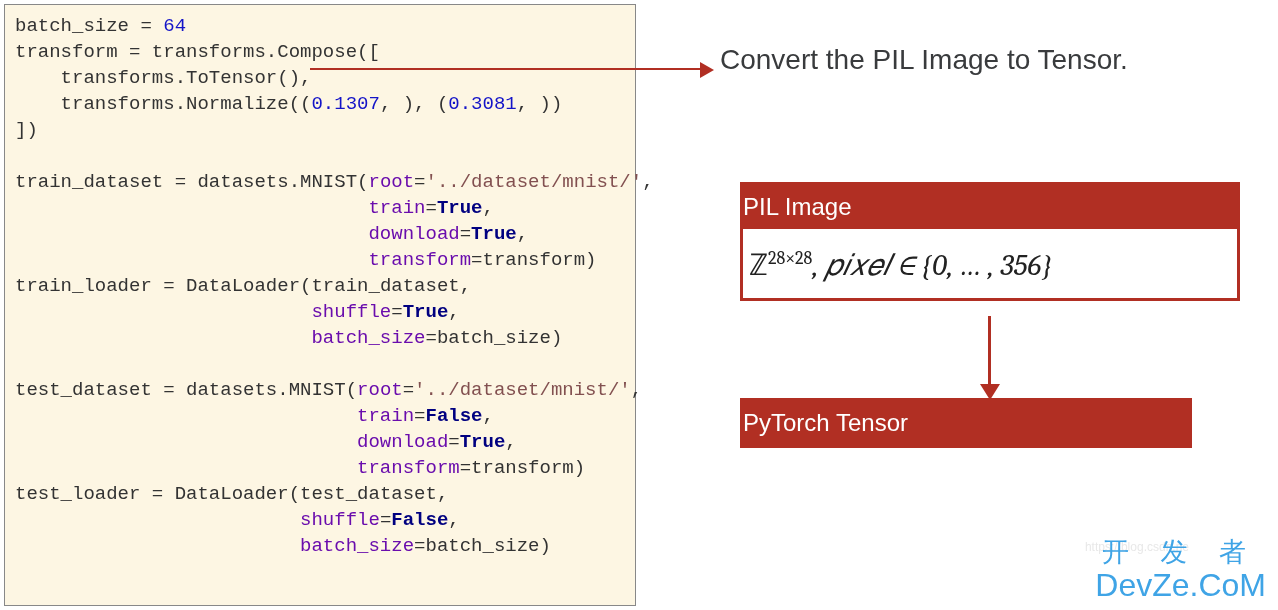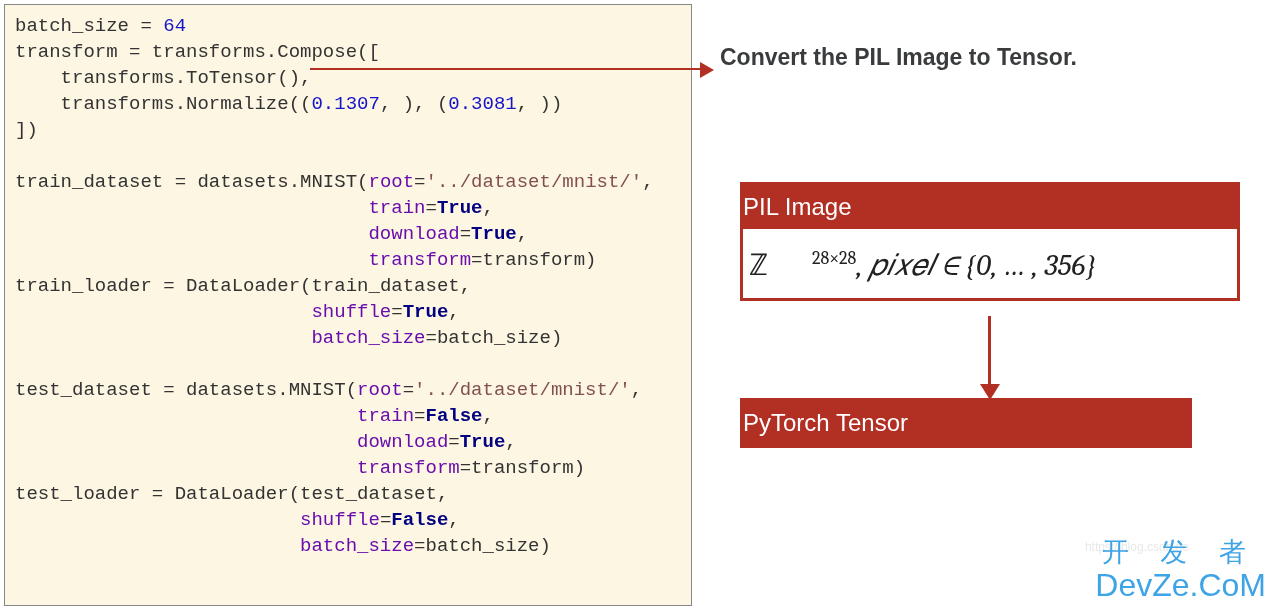--- a/index.html
+++ b/index.html
@@ -9,21 +9,21 @@
   height: 610px;
   background: #ffffff;
   font-family: "Segoe UI", "Microsoft YaHei", sans-serif;
   position: relative;
   overflow: hidden;
 }
 .code-panel {
   position: absolute;
   left: 4px;
   top: 4px;
-  width: 688px;
+  width: 632px;
   height: 602px;
   background: #fdf6e3;
   border: 1px solid #888;
   box-sizing: border-box;
   padding: 8px 10px 18px 10px;
   font-family: "Courier New", monospace;
   font-size: 19px;
   line-height: 26px;
   color: #333;
   white-space: pre;
@@ -47,23 +47,22 @@
   top: 62px;
   width: 0; height: 0;
   border-top: 8px solid transparent;
   border-bottom: 8px solid transparent;
   border-left: 14px solid #b12f23;
 }
 .annotation {
   position: absolute;
   left: 720px;
   top: 44px;
-  font-size: 23px;
+  font-size: 28px;
   color: #393b3d;
-  font-weight: bold;
 }
 
 .diagram-box {
   position: absolute;
   border: 3px solid #b12f23;
   background: #fff;
   text-align: left;
   box-sizing: border-box;
 }
 .diagram-header {
@@ -71,21 +70,21 @@
   color: #fff;
   font-size: 24px;
   padding: 8px 0;
 }
 .diagram-body {
   color: #222;
   font-size: 30px;
   padding: 14px 6px;
   font-family: Cambria, "Times New Roman", serif;
 }
-.diagram-body .sup { font-size: 18px; vertical-align: super; margin-left: 44px; }
+.diagram-body .sup { font-size: 18px; vertical-align: super; }
 .diagram-body .ital { font-style: italic; }
 
 .box1 { left: 740px; top: 182px; width: 500px; }
 .box2 { left: 740px; top: 398px; width: 452px; }
 
 .down-arrow-line {
   position: absolute;
   left: 988px;
   top: 316px;
   width: 3px;

